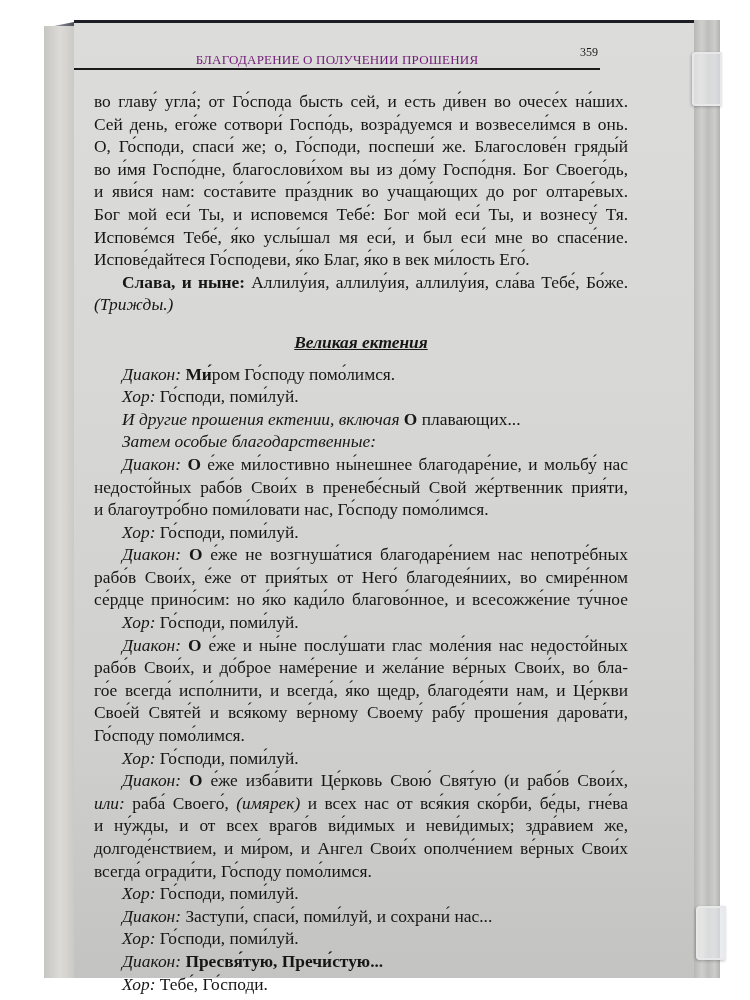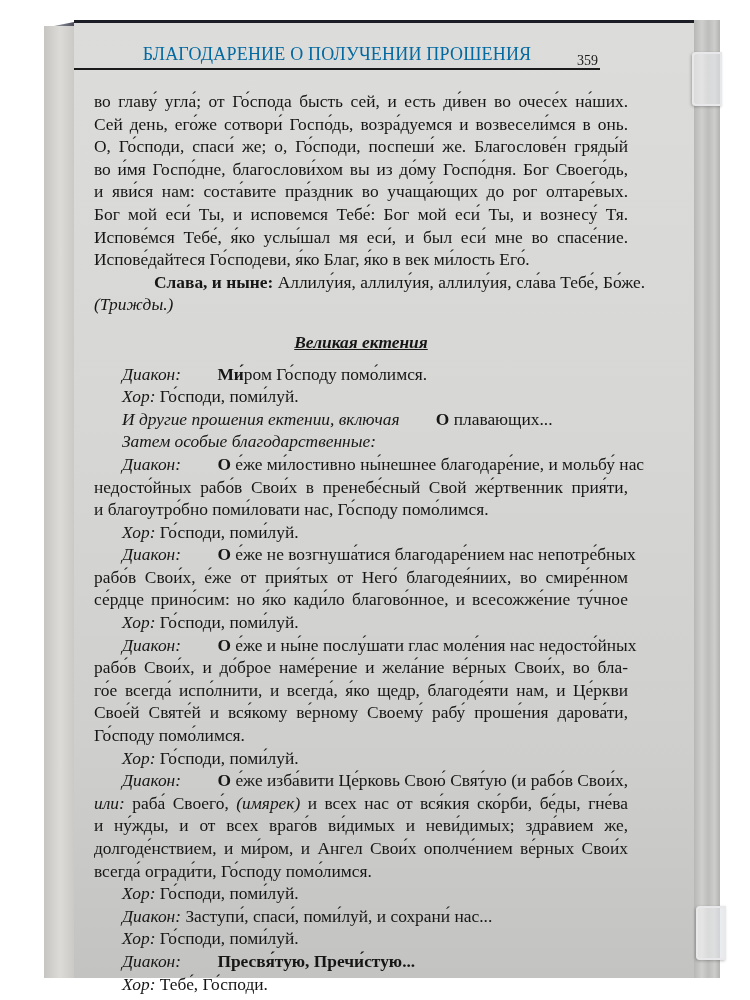--- a/index.html
+++ b/index.html
@@ -36,37 +36,37 @@
     box-shadow:-1px 1px 3px rgba(0,0,0,0.25);
   }
   .clip.top { left:648px; top:32px; }
   .clip.bottom { left:652px; top:886px; }
 
   .header {
     position:absolute; left:74px; top:40px; width:526px; height:28px;
     border-bottom:2px solid #1a1a1a;
   }
   .header-title {
-    position:absolute; left:50%; transform:translateX(-50%); top:4px;
-    font-size:18px; letter-spacing:0.2px; color:#0369a1; white-space:nowrap;
+    position:absolute; left:50%; transform:translateX(-50%); top:12px;
+    font-size:13px; letter-spacing:0.2px; color:#701a75; white-space:nowrap;
   }
   .page-num {
-    position:absolute; right:2px; top:5px; font-size:14px; color:#1a1a1a;margin-top:8px;
+    position:absolute; right:2px; top:5px; font-size:12px; color:#1a1a1a;
   }
   .text {
     position:absolute; left:94px; top:90px; width:534px;
     font-size:17.4px; line-height:22.6px; color:#161616;
   }
   .line { white-space:nowrap; text-align:justify; text-align-last:justify; display:block; }
   .line.last { text-align-last:left; }
   .indent { padding-left:28px; }
   .gap { height:12px; }
   .center-title { text-align:center; font-weight:bold; font-style:italic; display:block; margin:3px 0 9px 0;text-decoration:underline; }
   i { font-style:italic; }
-  b { font-weight:bold;margin-left:32px; }
+  b { font-weight:bold; }
 </style>
 </head>
 <body>
 
 <div class="book">
   <div class="spine-top"></div>
   <div class="spine"></div>
   <div class="page"></div>
   <div class="page-edge"></div>
   <div class="clip top"></div>

